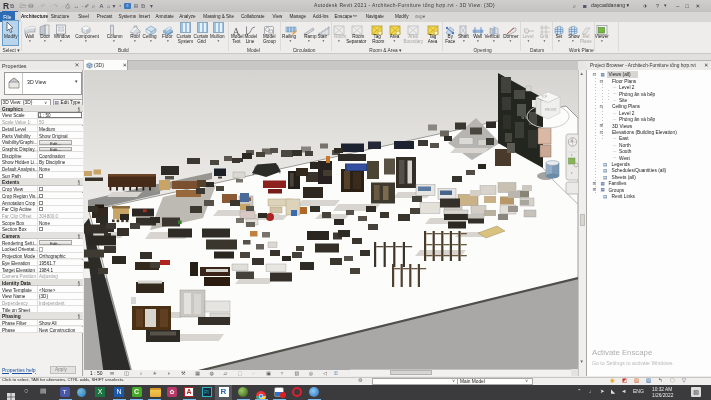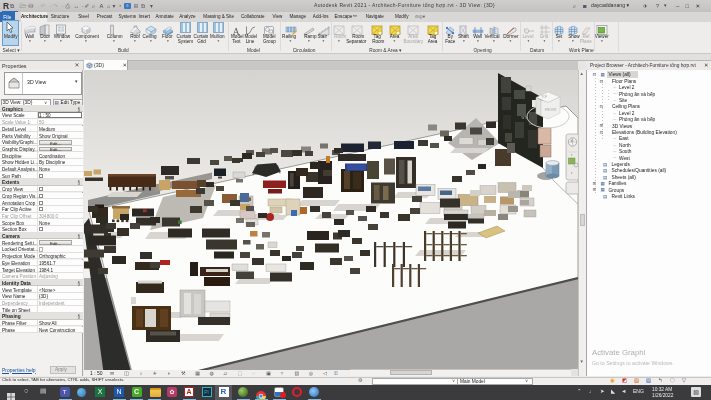--- a/index.html
+++ b/index.html
@@ -1016,13 +1016,13 @@
 <div class="tx" style="left:600.5px;top:181.00000000000009px;font-size:4.6px;color:#4a6a9a;">▦</div>
 <div class="tx" style="left:608.5px;top:181.10000000000008px;font-size:4.8px;color:#222;">Families</div>
 <div class="tx" style="left:592.5px;top:187.4000000000001px;font-size:4.6px;color:#666;">⊞</div>
 <div class="tx" style="left:600.5px;top:187.4000000000001px;font-size:4.6px;color:#4a6a9a;">▦</div>
 <div class="tx" style="left:608.5px;top:187.50000000000009px;font-size:4.8px;color:#222;">Groups</div>
 <div class="tx" style="left:603px;top:193.8000000000001px;font-size:4.6px;color:#4a6a9a;">▤</div>
 <div class="tx" style="left:611.5px;top:193.9000000000001px;font-size:4.8px;color:#222;">Revit Links</div>
 <div class="abs" style="left:594.5px;top:78px;width:1px;height:116px;background:repeating-linear-gradient(#c4c2c0 0 1px,transparent 1px 3px);"></div>
 <div class="abs" style="left:601.5px;top:84px;width:1px;height:56px;background:repeating-linear-gradient(#c4c2c0 0 1px,transparent 1px 3px);"></div>
 <div class="abs" style="left:608px;top:90px;width:1px;height:12px;background:repeating-linear-gradient(#cccac8 0 1px,transparent 1px 3px);"></div>
-<div class="tx" style="left:592px;top:348.5px;font-size:7.8px;color:#aeaeac;">Activate Graphi</div>
+<div class="tx" style="left:592px;top:348.5px;font-size:7.8px;color:#aeaeac;">Activate Enscape</div>
 <div class="tx" style="left:592px;top:361px;font-size:5.2px;color:#b9b9b7;">Go to Settings to activate Windows.</div>
 </body></html>

